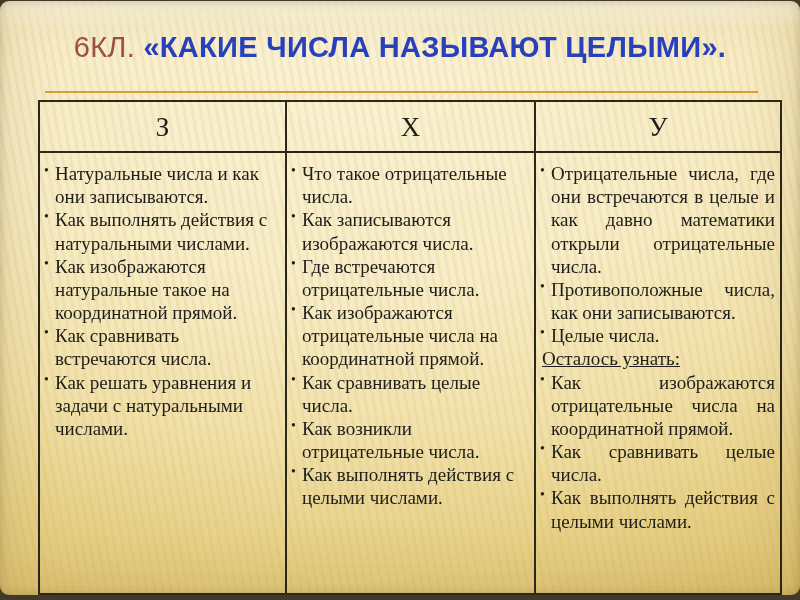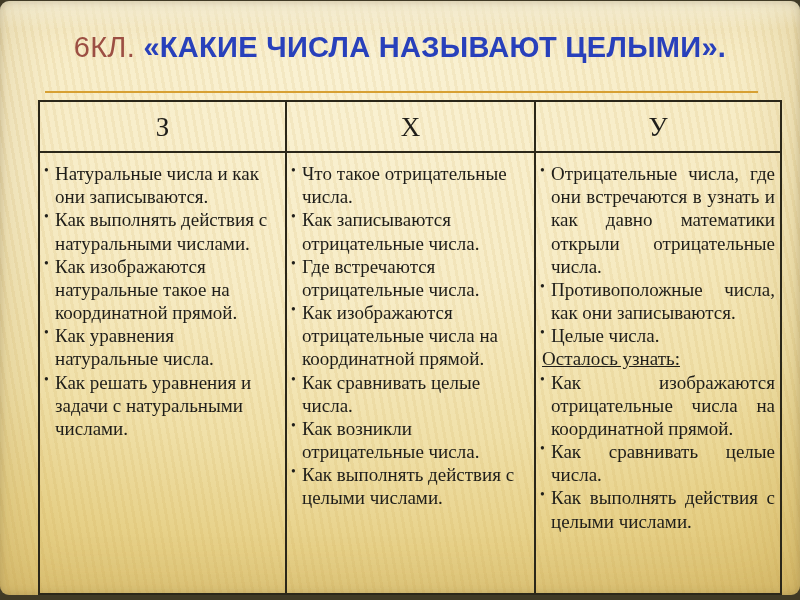--- a/index.html
+++ b/index.html
@@ -106,40 +106,40 @@
     <div class="kwl-table">
       <div class="hcell cdiv">З</div>
       <div class="hcell cdiv">Х</div>
       <div class="hcell">У</div>
 
       <div class="bcell cdiv col-know">
         <ul class="items">
           <li class="item">Натуральные числа и как они записываются.</li>
           <li class="item">Как выполнять действия с натуральными числами.</li>
           <li class="item">Как изображаются натуральные такое на координатной прямой.</li>
-          <li class="item">Как уравнения натуральные числа.</li>
+          <li class="item">Как сравнивать встречаются числа.</li>
           <li class="item">Как решать уравнения и задачи с натуральными числами.</li>
         </ul>
       </div>
 
       <div class="bcell cdiv col-want">
         <ul class="items">
           <li class="item">Что такое отрицательные числа.</li>
-          <li class="item">Как записываются отрицательные числа.</li>
+          <li class="item">Как записываются изображаются числа.</li>
           <li class="item">Где встречаются отрицательные числа.</li>
           <li class="item">Как изображаются отрицательные числа на координатной прямой.</li>
           <li class="item">Как сравнивать целые числа.</li>
           <li class="item">Как возникли отрицательные числа.</li>
           <li class="item">Как выполнять действия с целыми числами.</li>
         </ul>
       </div>
 
       <div class="bcell col-learned">
         <ul class="items">
-          <li class="item">Отрицательные числа, где они встречаются в узнать и как давно математики открыли отрицательные числа.</li>
+          <li class="item">Отрицательные числа, где они встречаются в целые и как давно математики открыли отрицательные числа.</li>
           <li class="item">Противоположные числа, как они записываются.</li>
           <li class="item">Целые числа.</li>
         </ul>
         <div class="subheading">Осталось узнать:</div>
         <ul class="items">
           <li class="item">Как изображаются отрицательные числа на координатной прямой.</li>
           <li class="item">Как сравнивать целые числа.</li>
           <li class="item">Как выполнять действия с целыми числами.</li>
         </ul>
       </div>

